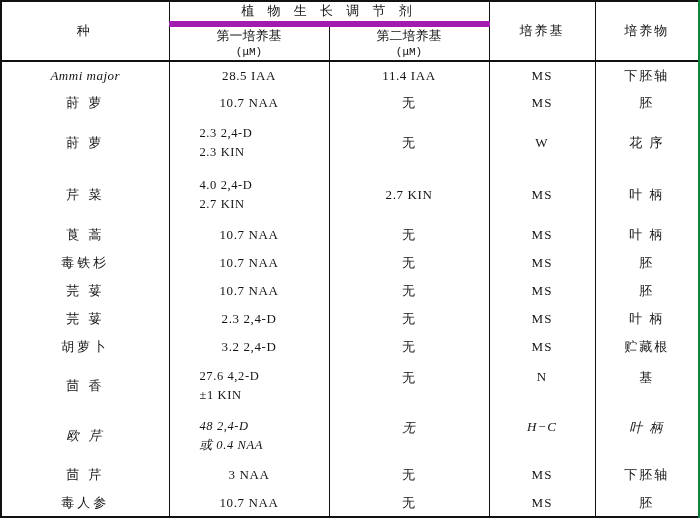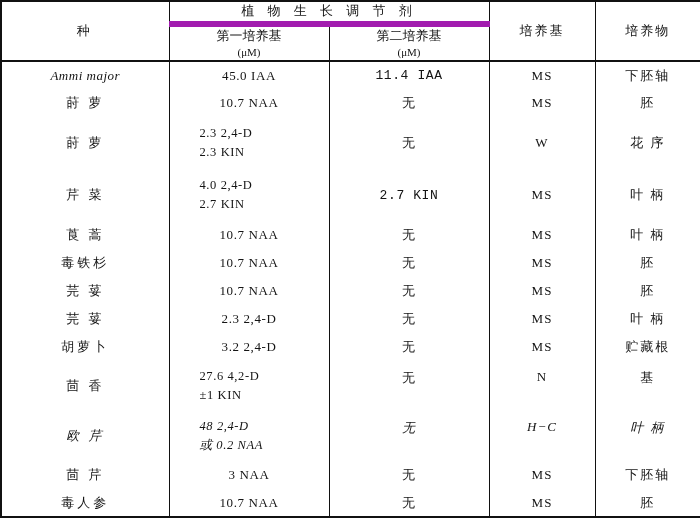--- a/index.html
+++ b/index.html
@@ -32,21 +32,21 @@
     font-weight: normal;
     text-align: center;
     vertical-align: middle;
     font-size: 13px;
     color: #141414;
   }
   
   .frame-top { border-top: 2px solid #111; }
   .frame-bottom { border-bottom: 2px solid #111; padding-left: 44px; }
   .frame-left { border-left: 2px solid #111; }
-  .frame-right { border-right: 2px solid #15803d; }
+  .frame-right { border-right: 6px solid #15803d; }
 
   .bl { border-left: 1px solid #111; }
   .bb { border-bottom: 6px solid #a21caf; }
   .bb2 { border-bottom: 2px solid #111; }
 
   
   .hdr-main {
     font-size: 14px;
     letter-spacing: 5px;
     padding: 5px 0 4px 0;
@@ -56,20 +56,21 @@
     letter-spacing: 4px;
   }
   .hdr-sub {
     font-size: 13px;
     line-height: 1.35;
     padding: 4px 0 3px 0;
   }
   .hdr-sub .unit {
     font-size: 11px;
     display: block;
+    font-family: Liberation Mono, monospace;
   }
   .hdr-small {
     font-size: 13px;
     letter-spacing: 2px;
   }
 
   
   .species {
     font-size: 13px;
     letter-spacing: 3px;
@@ -84,21 +85,20 @@
     font-size: 12.5px;
     text-align: left;
     padding-left: 30px;
     letter-spacing: 0.6px;
   }
   .val2 {
     font-size: 12.5px;
     text-align: left;
     padding-left: 62px;
     letter-spacing: 0.6px;
-    font-family: Liberation Mono, monospace;
   }
   .med {
     font-size: 12.5px;
     letter-spacing: 1px;
   }
   .organ {
     font-size: 13px;
     letter-spacing: 2px;
   }
   .row-line { height: 28px; }
@@ -143,21 +143,21 @@
         <span class="unit">(μM)</span>
       </td>
       <td class="bl bb2 hdr-sub">
         <span>第二培养基</span>
         <span class="unit">(μM)</span>
       </td>
     </tr>
 
     <tr class="row-line">
       <td class="frame-left species latin">Ammi major</td>
-      <td class="bl val">45.0 IAA</td>
+      <td class="bl val">28.5 IAA</td>
       <td class="bl val2">11.4 IAA</td>
       <td class="bl med">MS</td>
       <td class="bl frame-right organ">下胚轴</td>
     </tr>
 
     <tr class="row-line">
       <td class="frame-left species">莳 萝</td>
       <td class="bl val">10.7 NAA</td>
       <td class="bl med">无</td>
       <td class="bl med">MS</td>
@@ -241,21 +241,21 @@
       <td class="bl med" style="vertical-align:top;padding-top:8px;">无</td>
       <td class="bl med" style="vertical-align:top;padding-top:8px;">N</td>
       <td class="bl frame-right organ" style="vertical-align:top;padding-top:8px;">基</td>
     </tr>
 
     <tr style="height:50px;font-style:italic;">
       <td class="frame-left species">欧 芹</td>
       <td class="bl">
         <div class="stack">
           <div class="subline">48 2,4-D</div>
-          <div class="subline">或 0.2 NAA</div>
+          <div class="subline">或 0.4 NAA</div>
         </div>
       </td>
       <td class="bl med" style="vertical-align:top;padding-top:8px;">无</td>
       <td class="bl med" style="vertical-align:top;padding-top:8px;">H−C</td>
       <td class="bl frame-right organ" style="vertical-align:top;padding-top:8px;">叶 柄</td>
     </tr>
 
     <tr class="row-line">
       <td class="frame-left species">茴 芹</td>
       <td class="bl val">3 NAA</td>

